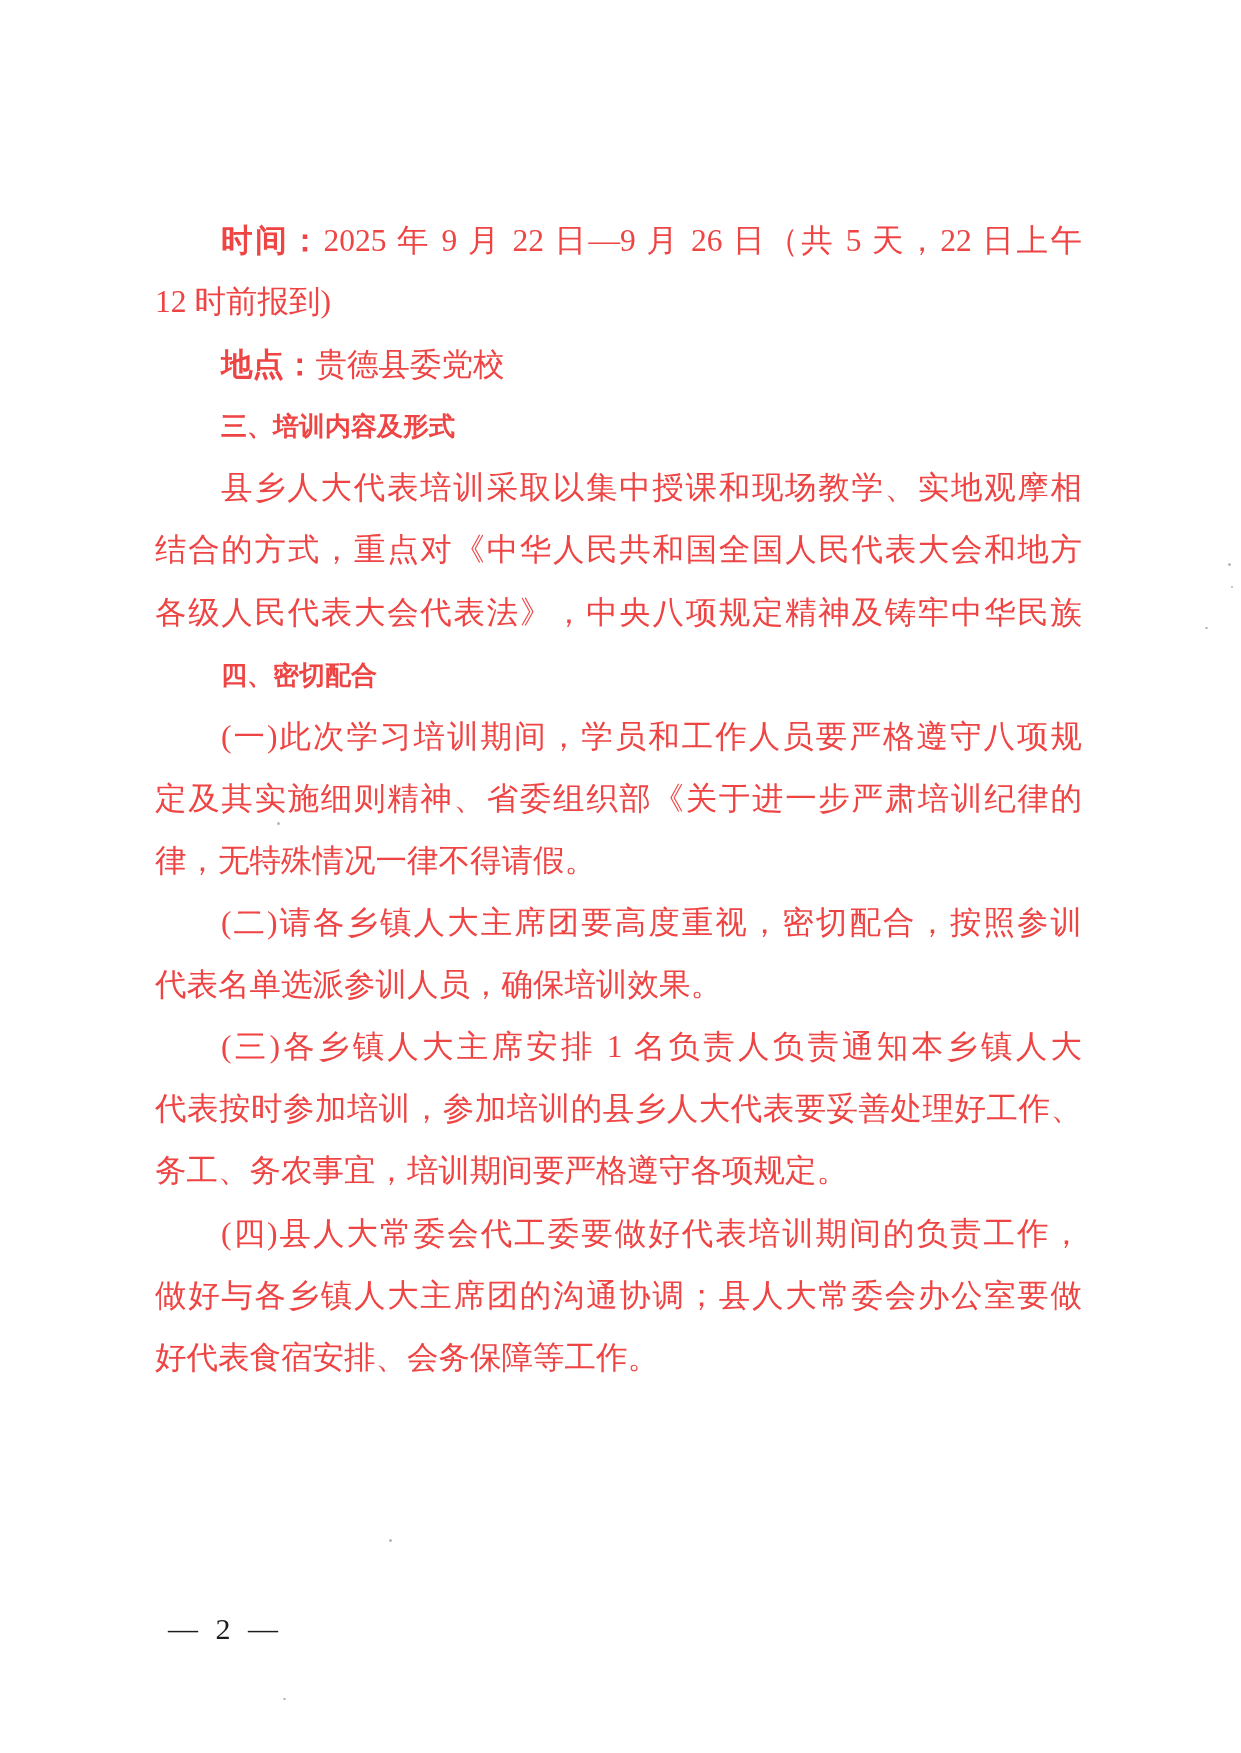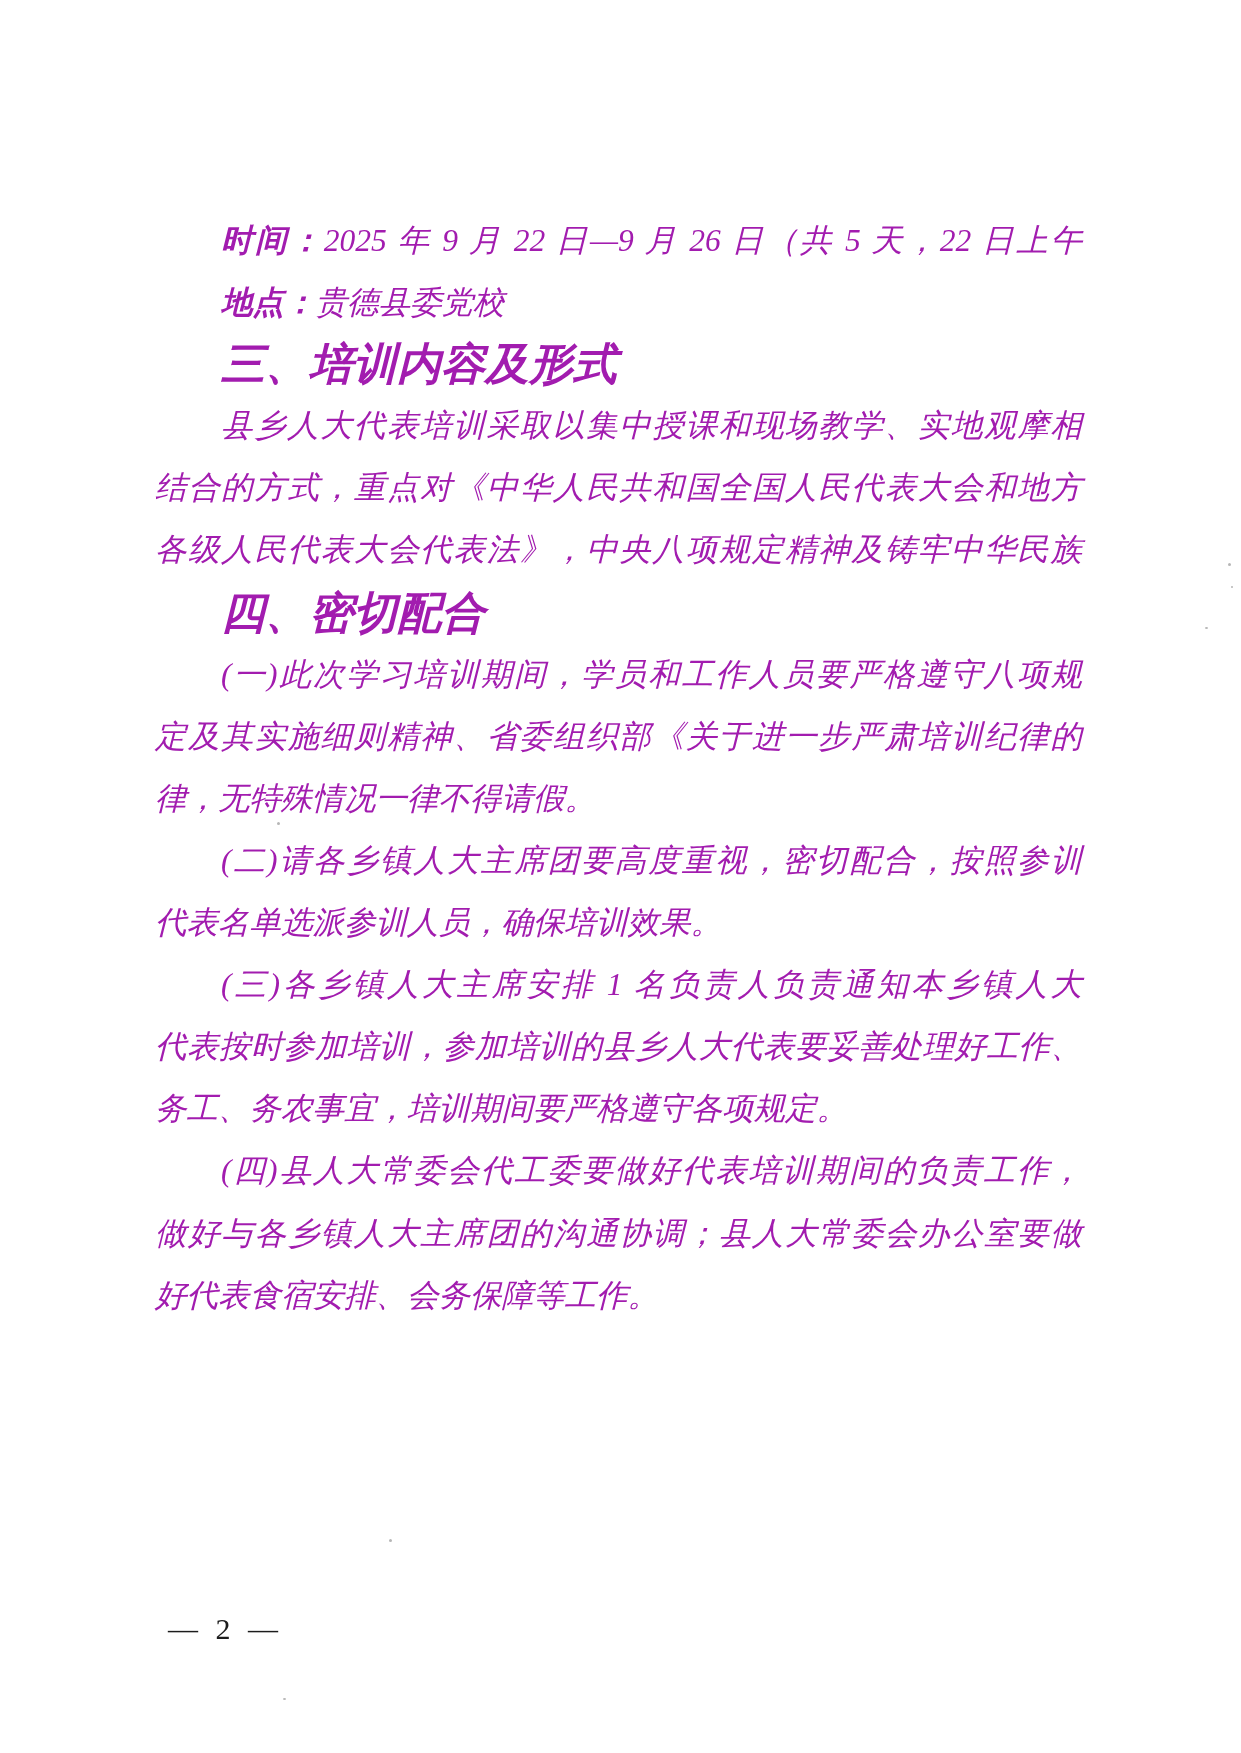--- a/index.html
+++ b/index.html
@@ -19,33 +19,32 @@
   .doc {
     position: absolute;
     left: 155px;
     top: 209px;
     width: 927px;
   }
   .line {
     font-size: 31.5px;
     line-height: 62.1px;
     height: 62.1px;
-    color: #a21caf;
+    color: #ef4444;
     text-rendering: optimizeLegibility;
-    font-style: italic;
   }
   .ind { text-indent: 66px; }
   .j {
     text-align: justify;
     text-align-last: justify;
   }
   .hd {
     font-family: "Liberation Sans", "DejaVu Sans", sans-serif;
     font-weight: 700;
-    font-size: 44px;
+    font-size: 26px;
   }
   .lbl {
     font-family: "Liberation Sans", "DejaVu Sans", sans-serif;
     font-weight: 700;
   }
   .footer {
     position: absolute;
     left: 168px;
     top: 1612px;
     font-size: 30px;
@@ -62,20 +61,21 @@
 </style>
 </head>
 <body>
 
 <div class="page">
 
   <main class="doc">
 
     <p class="line ind j"><span class="lbl">时间：</span><span>2025 年 9 月 22 日—9 月 26 日（共 5 天，22 日上午</span></p>
 
+    <p class="line">12 时前报到)</p>
 
     <p class="line ind"><span class="lbl">地点：</span><span>贵德县委党校</span></p>
 
     <p class="line ind hd">三、培训内容及形式</p>
 
     <p class="line ind j">县乡人大代表培训采取以集中授课和现场教学、实地观摩相</p>
     <p class="line j">结合的方式，重点对《中华人民共和国全国人民代表大会和地方</p>
     <p class="line j">各级人民代表大会代表法》，中央八项规定精神及铸牢中华民族</p>
 
     <p class="line ind hd">四、密切配合</p>

